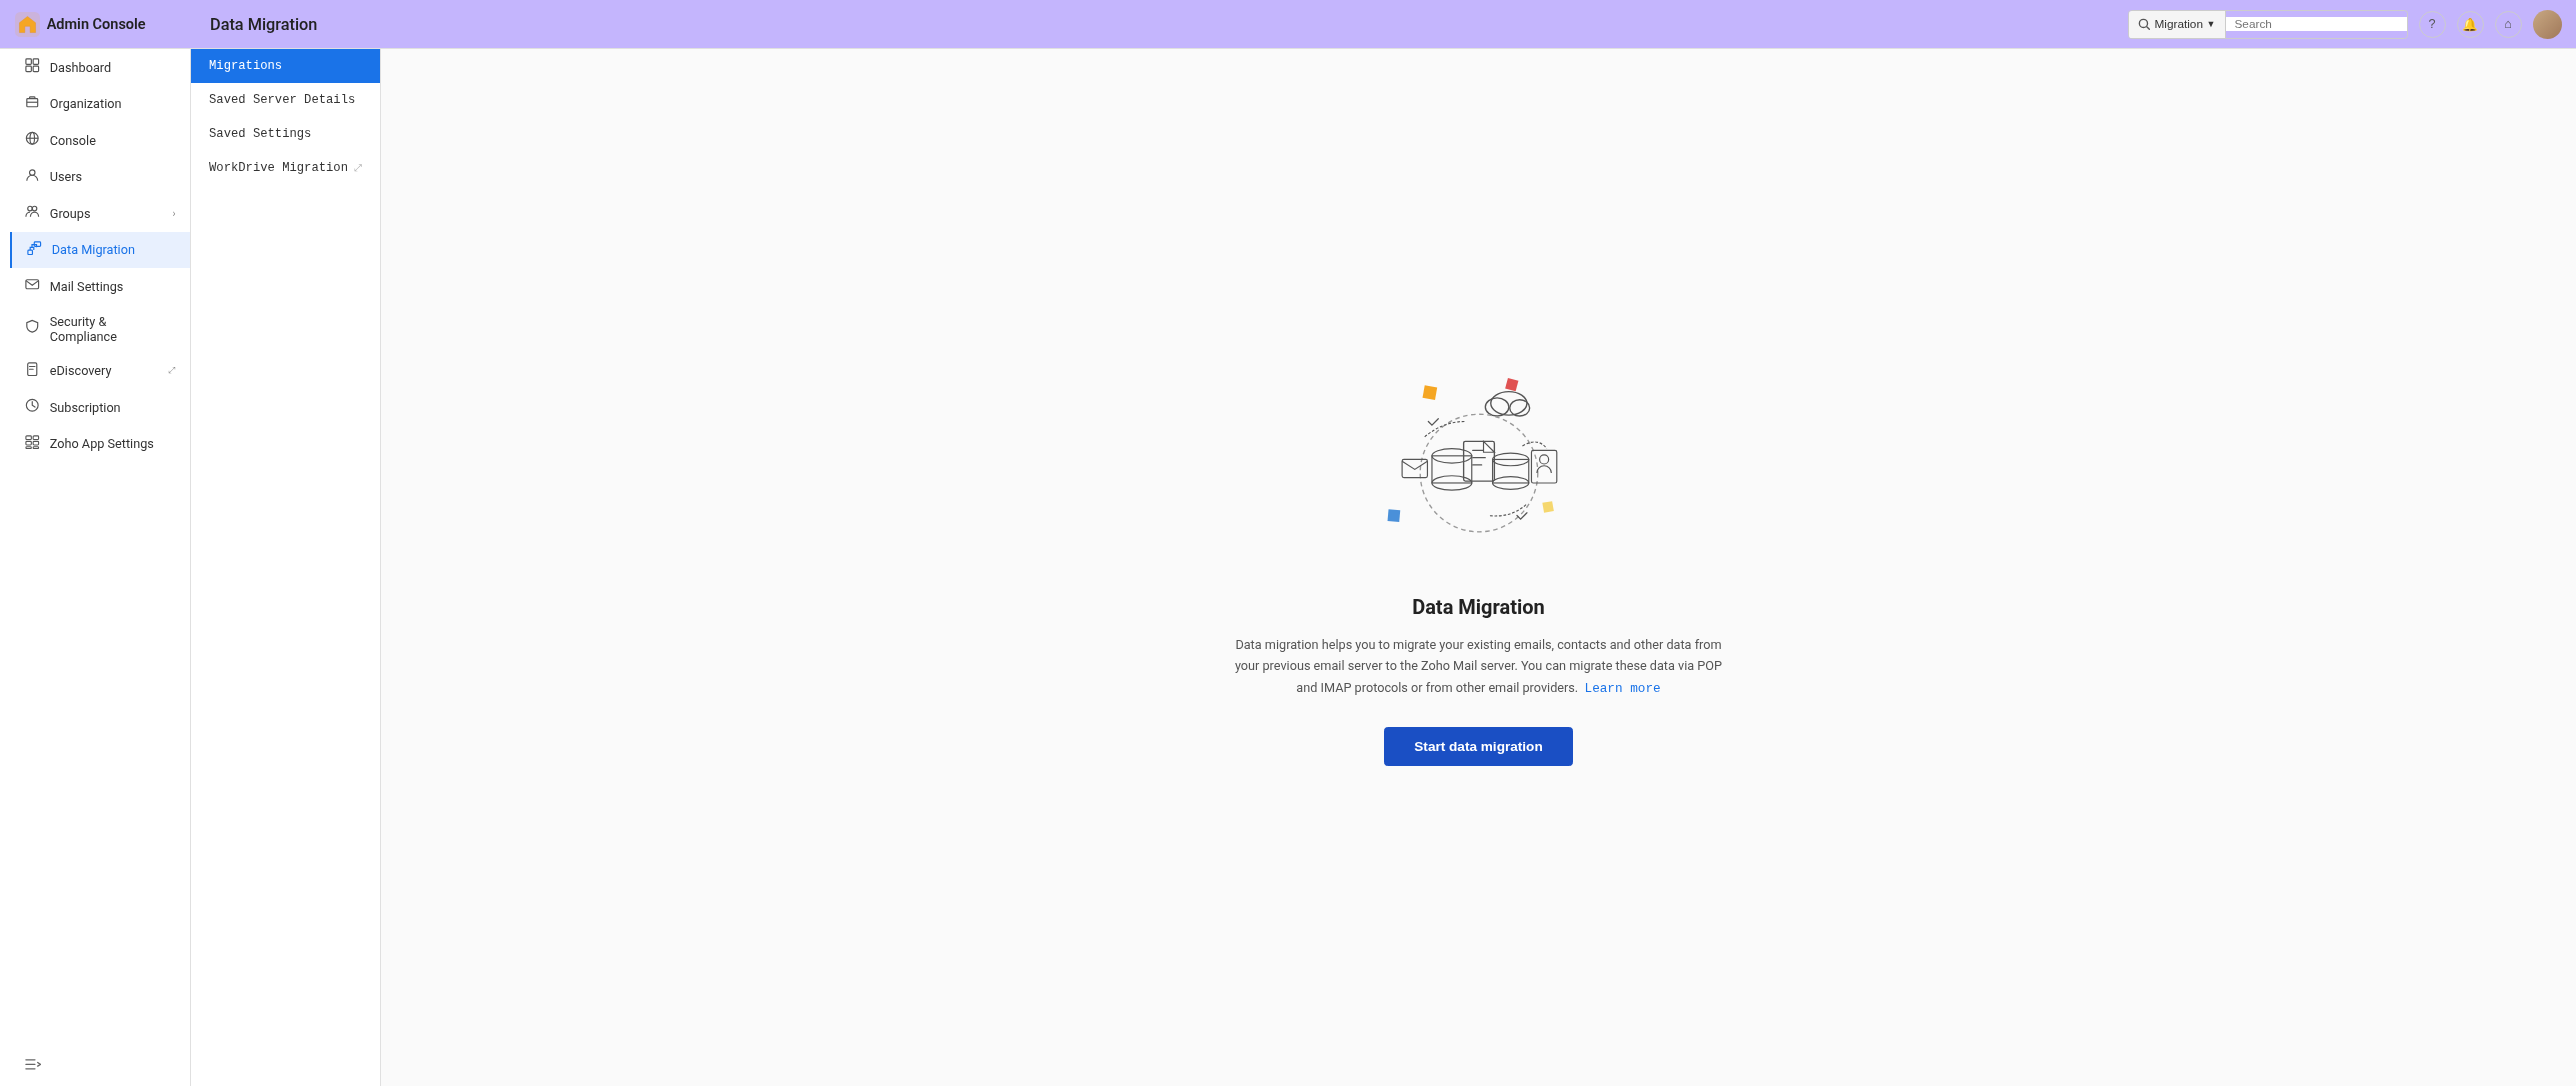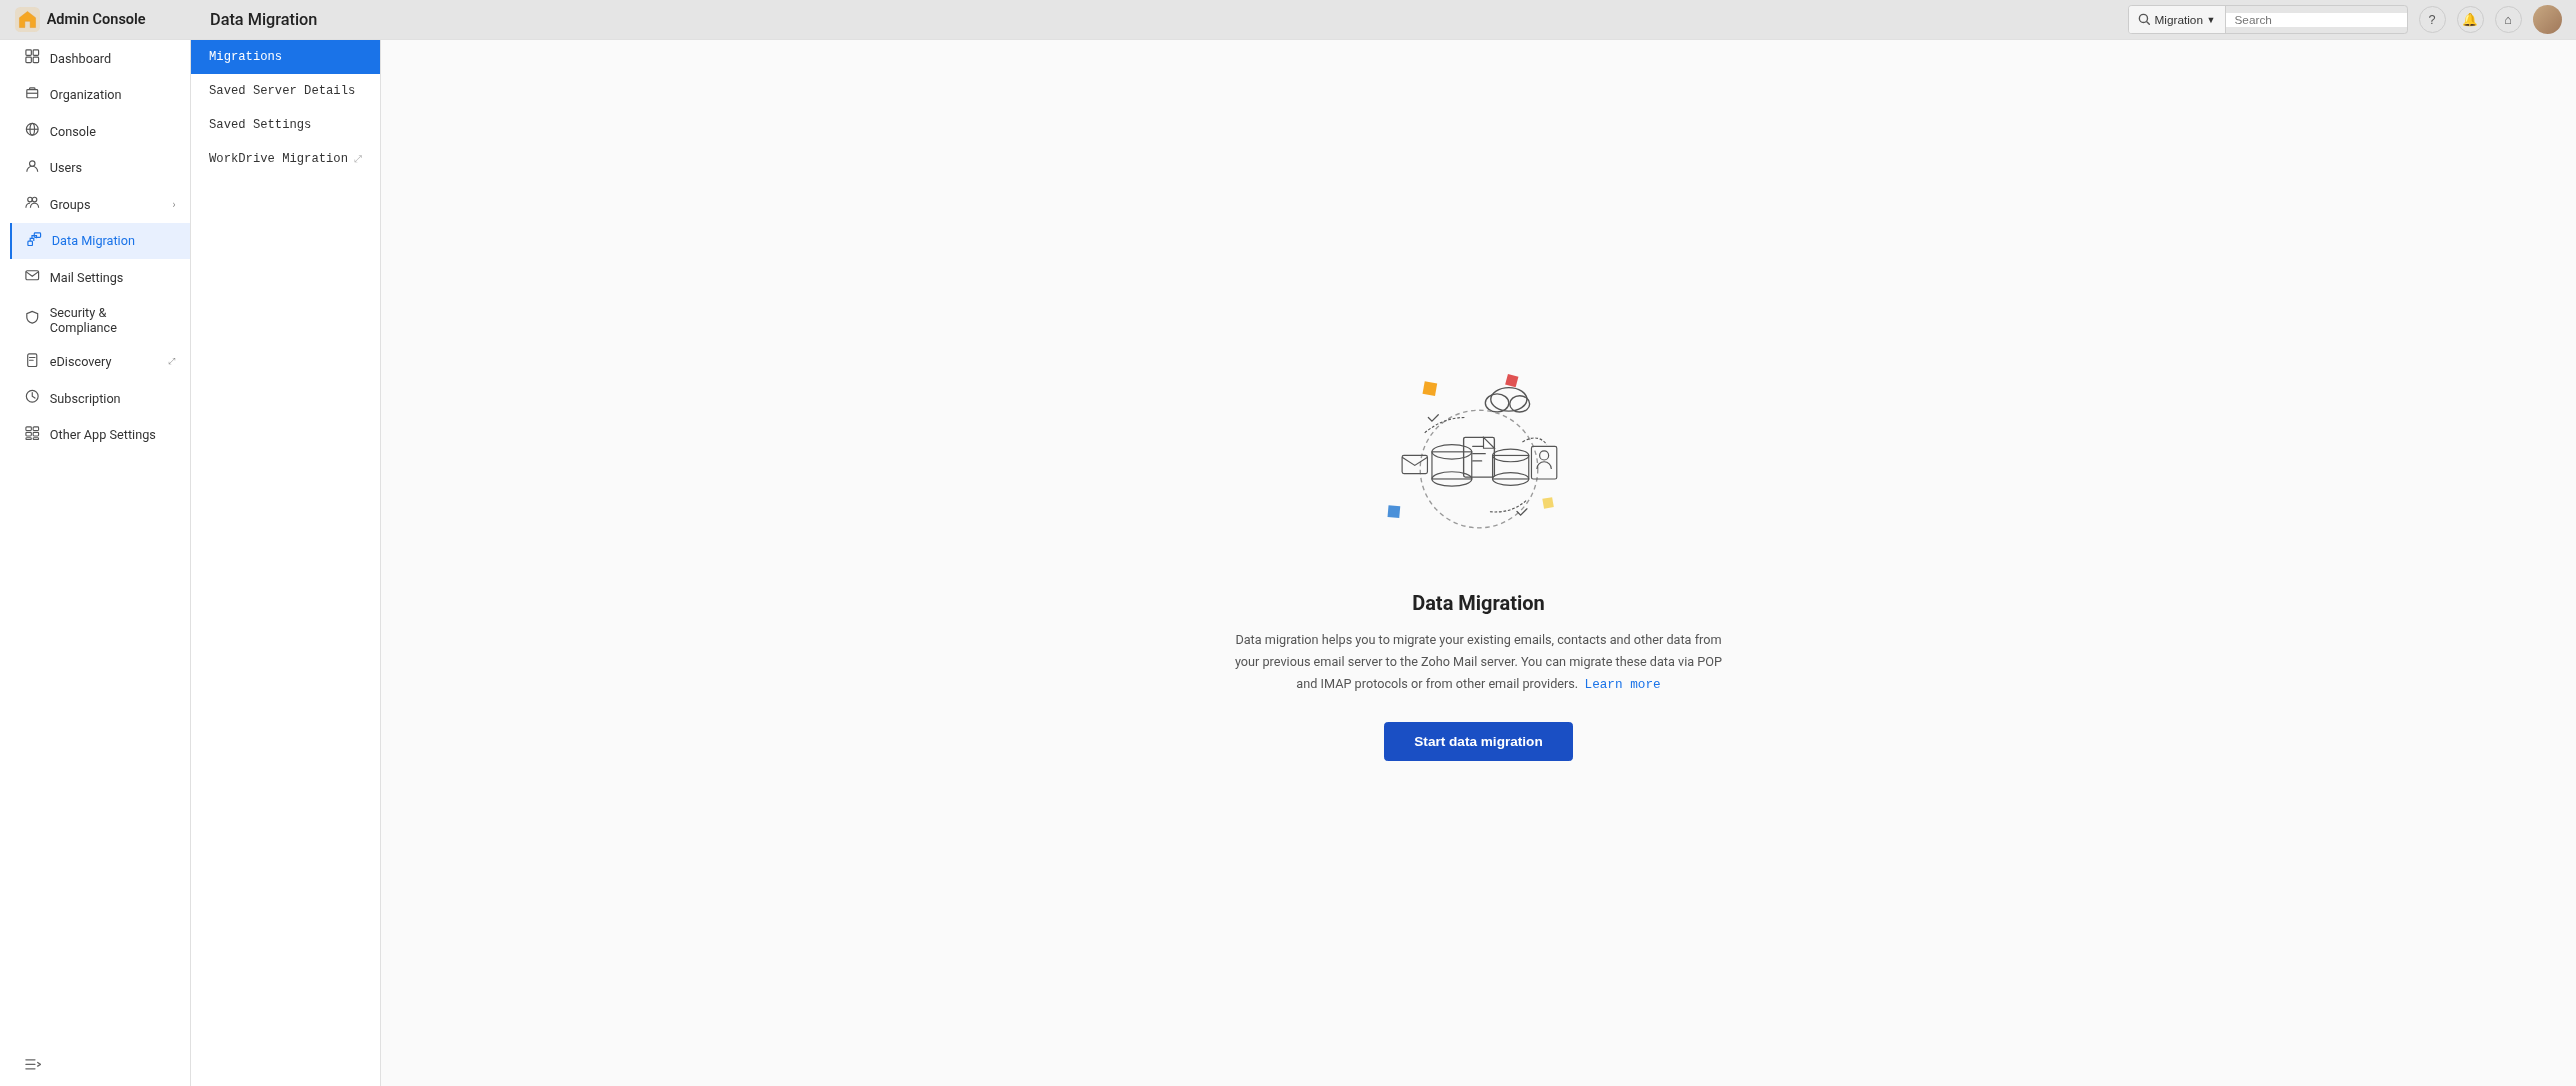--- a/index.html
+++ b/index.html
@@ -2,22 +2,22 @@
 <html style="font-size:14.5px"><head>
   <meta charset="utf-8">
   <style>
     * { box-sizing: border-box; margin: 0; padding: 0; }
     body { font-family: -apple-system, BlinkMacSystemFont, 'Segoe UI', Roboto, Arial, sans-serif; font-size: 12.7px; color: #333; background: #fff; display: flex; flex-direction: column; height: 100vh; overflow: hidden; }
 
     
     .header {
       display: flex;
       align-items: center;
-      height: 40px;
-      background: #e5e5e5;
+      height: 49px;
+      background: #c4b5fd;
       border-bottom: 0.9px solid #e0e0e0;
       padding: 0 14.5px;
       flex-shrink: 0;
       z-index: 10;
     }
     .header-logo {
       display: flex;
       align-items: center;
       gap: 7.2px;
       width: 181px;
@@ -386,21 +386,21 @@
       <span class="sidebar-icon">
         <svg width="14.5" height="14.5" viewBox="0 0 16 16" fill="none">
             <rect x="1" y="1" width="6" height="4" rx="1" stroke="#555" stroke-width="1.2"></rect>
             <rect x="9" y="1" width="6" height="4" rx="1" stroke="#555" stroke-width="1.2"></rect>
             <rect x="1" y="7" width="6" height="4" rx="1" stroke="#555" stroke-width="1.2"></rect>
             <rect x="9" y="7" width="6" height="4" rx="1" stroke="#555" stroke-width="1.2"></rect>
             <rect x="1" y="13" width="6" height="2" rx="1" stroke="#555" stroke-width="1.2"></rect>
             <rect x="9" y="13" width="6" height="2" rx="1" stroke="#555" stroke-width="1.2"></rect>
           </svg>
       </span>
-      <span class="sidebar-label">Other App Settings</span>
+      <span class="sidebar-label">Zoho App Settings</span>
     </div>
 
     <div class="sidebar-collapse-btn">
       <svg width="16.3" height="12.7" viewBox="0 0 18 14" fill="none">
           <path d="M1 2h10M1 7h10M1 12h10" stroke="#666" stroke-width="1.5" stroke-linecap="round"></path>
           <path d="M14 5l3 2-3 2" stroke="#666" stroke-width="1.5" stroke-linecap="round" stroke-linejoin="round"></path>
         </svg>
     </div>
   </nav>
 

